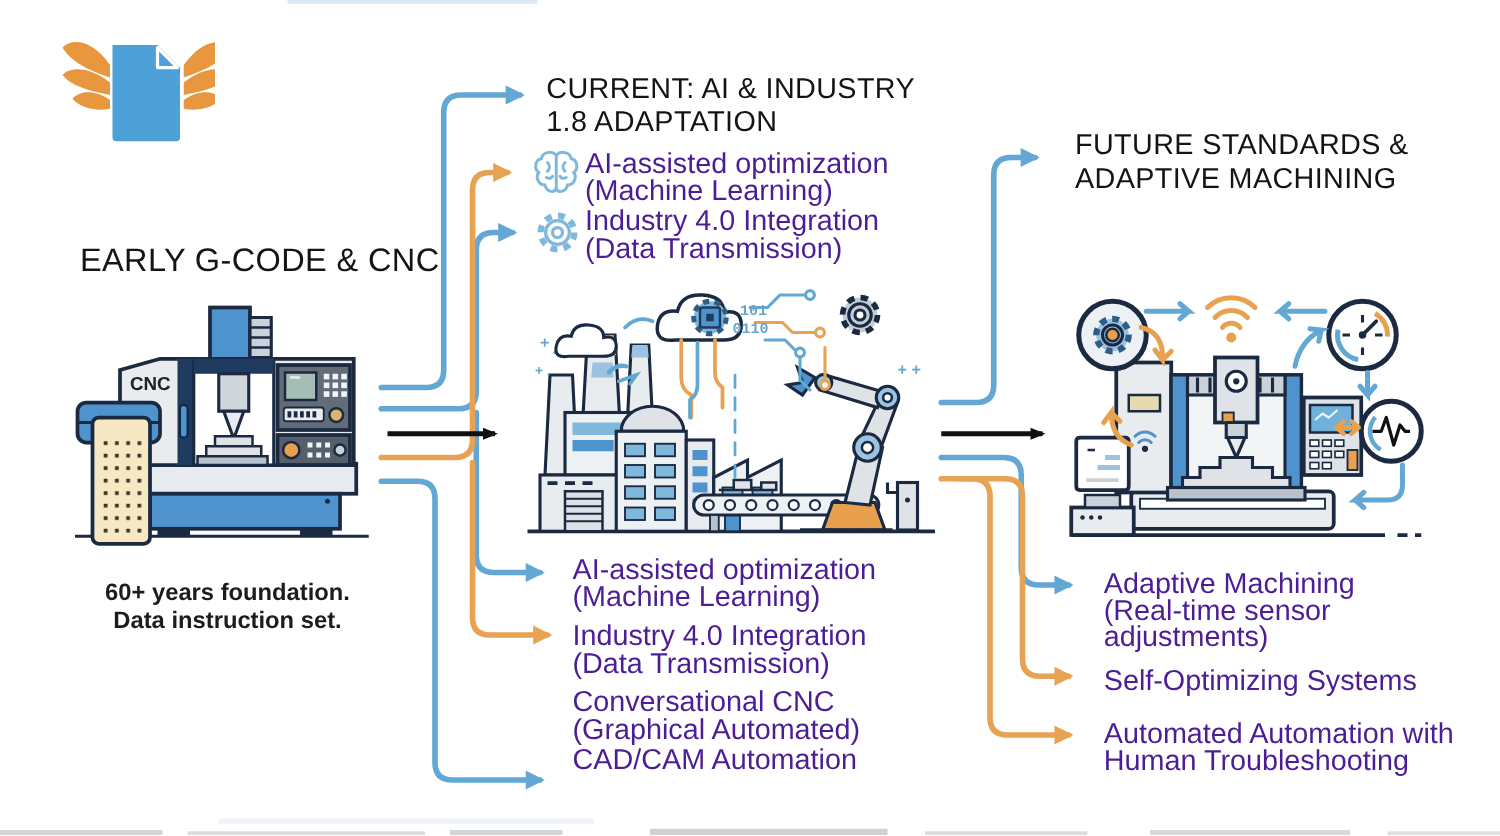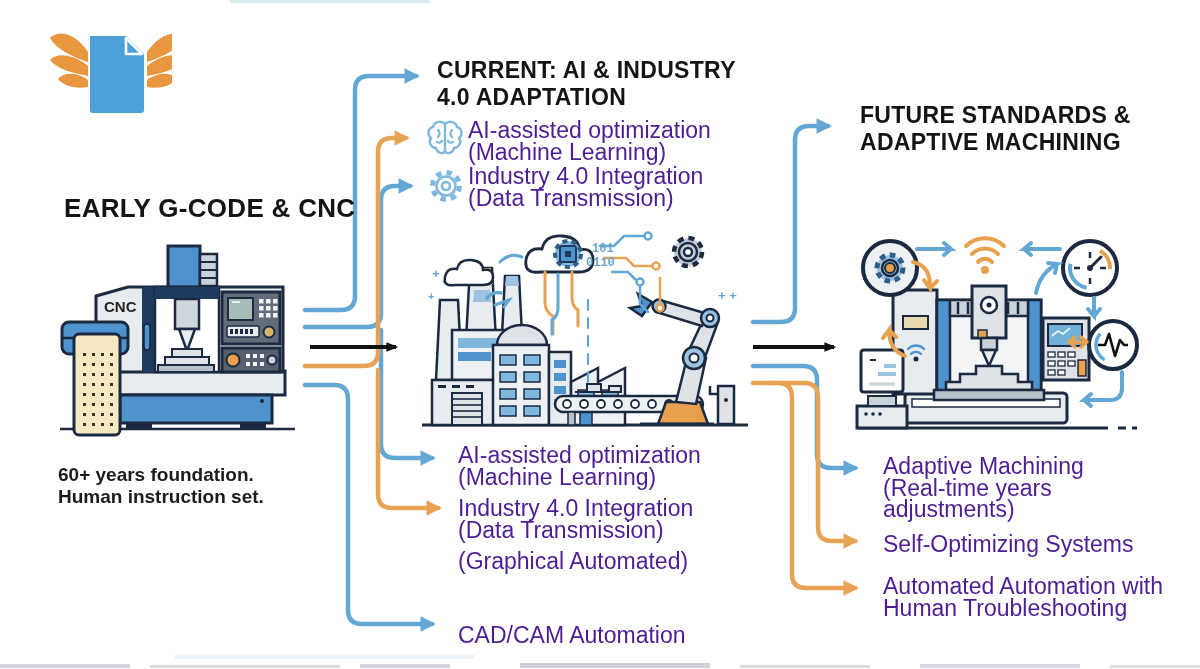--- a/index.html
+++ b/index.html
@@ -1,22 +1,22 @@
 <!DOCTYPE html>
 <html><head>
 <meta charset="utf-8">
 <style>
   html,body{margin:0;padding:0;background:#fff;}
   .canvas{position:relative;width:1200px;height:669px;background:#ffffff;overflow:hidden;
           font-family:"Liberation Sans",sans-serif;color:#161616;}
   .abs{position:absolute;}
-  .h1{font-weight:bold;font-size:23px;line-height:27px;letter-spacing:.3px;color:#141414;white-space:nowrap;}
+  .h1{font-weight:normal;font-size:23px;line-height:27px;letter-spacing:.3px;color:#141414;white-space:nowrap;}
   .h1.small{font-size:26px;}
   .item{font-weight:normal;font-size:23px;line-height:21.5px;color:#4c1d95;white-space:nowrap;}
-  .caption{font-weight:bold;font-size:19px;line-height:21.5px;color:#1c1c1c;}
+  .caption{font-weight:bold;font-size:19px;line-height:21.5px;color:#1c1c1c;text-align:center;}
   svg{display:block;}
   .overlay{pointer-events:none;}
 </style>
 </head>
 <body>
 
 <div class="canvas">
 
   <svg class="abs overlay" style="left:0;top:0" width="1200" height="669" viewBox="0 0 1200 669">
     <defs>
@@ -158,26 +158,26 @@
       <rect x="62" y="322" width="66" height="32" rx="7" fill="#4f93ce" stroke="#1b2a41" stroke-width="3"></rect>
       <rect x="74" y="334" width="46" height="101" rx="5" fill="#f6e8c3" stroke="#1b2a41" stroke-width="3"></rect>
       <rect x="79" y="347" width="37" height="82" fill="url(#tapeDots)"></rect>
       <line x1="62" y1="338" x2="74" y2="338" stroke="#1b2a41" stroke-width="2.5"></line>
       <line x1="120" y1="338" x2="128" y2="338" stroke="#1b2a41" stroke-width="2.5"></line>
     </g>
   </svg>
 
   <div class="abs caption" style="left:58px;top:464px;width:248px">
     <div>60+ years foundation.</div>
-    <div>Human instruction set.</div>
+    <div>Data instruction set.</div>
   </div>
 
   <div class="abs h1" style="left:437px;top:57px">
     <div>CURRENT: AI &amp; INDUSTRY</div>
-    <div>4.0 ADAPTATION</div>
+    <div>1.8 ADAPTATION</div>
   </div>
 
   <svg class="abs" style="left:426px;top:118px" width="38" height="40" viewBox="0 0 38 40">
     <g fill="none" stroke="#7fb8dc" stroke-width="2.4" stroke-linecap="round">
       <path d="M19,6 C15,2 8,4 7,9 C2,10 1,17 5,20 C2,24 5,30 10,30 C11,35 17,37 19,33"></path>
       <path d="M19,6 C23,2 30,4 31,9 C36,10 37,17 33,20 C36,24 33,30 28,30 C27,35 21,37 19,33"></path>
       <path d="M19,6 V33"></path>
       <path d="M12,12 C14,14 14,17 12,19"></path>
       <path d="M26,12 C24,14 24,17 26,19"></path>
       <path d="M11,24 C13,25 15,25 16,23"></path>
@@ -329,23 +329,24 @@
 
   <div class="abs item" style="left:458px;top:445px">
     <div>AI-assisted optimization</div>
     <div>(Machine Learning)</div>
   </div>
   <div class="abs item" style="left:458px;top:498px">
     <div>Industry 4.0 Integration</div>
     <div>(Data Transmission)</div>
   </div>
   <div class="abs item" style="left:458px;top:551px">
+    <div>Conversational CNC</div>
     <div>(Graphical Automated)</div>
   </div>
-  <div class="abs item" style="left:458px;top:625px">
+  <div class="abs item" style="left:458px;top:597px">
     <div>CAD/CAM Automation</div>
   </div>
 
   <div class="abs h1" style="left:860px;top:102px">
     <div>FUTURE STANDARDS &amp;</div>
     <div>ADAPTIVE MACHINING</div>
   </div>
 
   <svg class="abs" style="left:848px;top:230px" width="330" height="205" viewBox="848 230 330 205">
     <line x1="858" y1="428" x2="1108" y2="428" stroke="#1b2a41" stroke-width="3"></line>
@@ -450,21 +451,21 @@
       <path d="M905,356 q-16,-6 -16,-26 l-6,8 m6,-8 l7,7" stroke="#e8a24f" stroke-width="4"></path>
       <path d="M1036,293 q4,-20 21,-29 l-9,-1 m9,1 l-2,9" stroke="#63a8d4" stroke-width="4"></path>
       <path d="M1094,298 v18 l-6,-7 m6,7 l6,-7" stroke="#63a8d4" stroke-width="4"></path>
       <path d="M1069,342 h18 m-18,0 l6,-5 m-6,5 l6,5 m12,-5 l-6,-5 m6,5 l-6,5" stroke="#e8a24f" stroke-width="3.5"></path>
       <path d="M1122,372 v16 q0,12 -12,12 h-26 l7,-6 m-7,6 l7,6" stroke="#63a8d4" stroke-width="4"></path>
     </g>
   </svg>
 
   <div class="abs item" style="left:883px;top:456px">
     <div>Adaptive Machining</div>
-    <div>(Real-time years</div>
+    <div>(Real-time sensor</div>
     <div>adjustments)</div>
   </div>
   <div class="abs item" style="left:883px;top:534px">
     <div>Self-Optimizing Systems</div>
   </div>
   <div class="abs item" style="left:883px;top:576px">
     <div>Automated Automation with</div>
     <div>Human Troubleshooting</div>
   </div>
 

